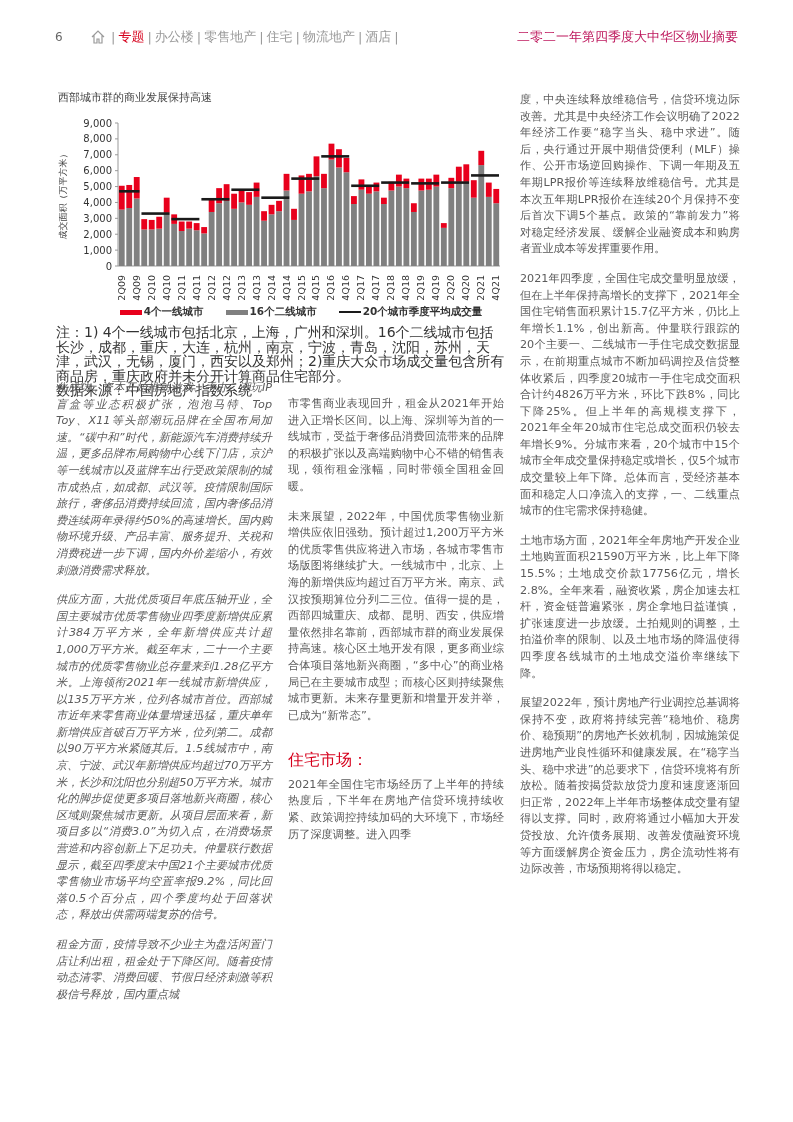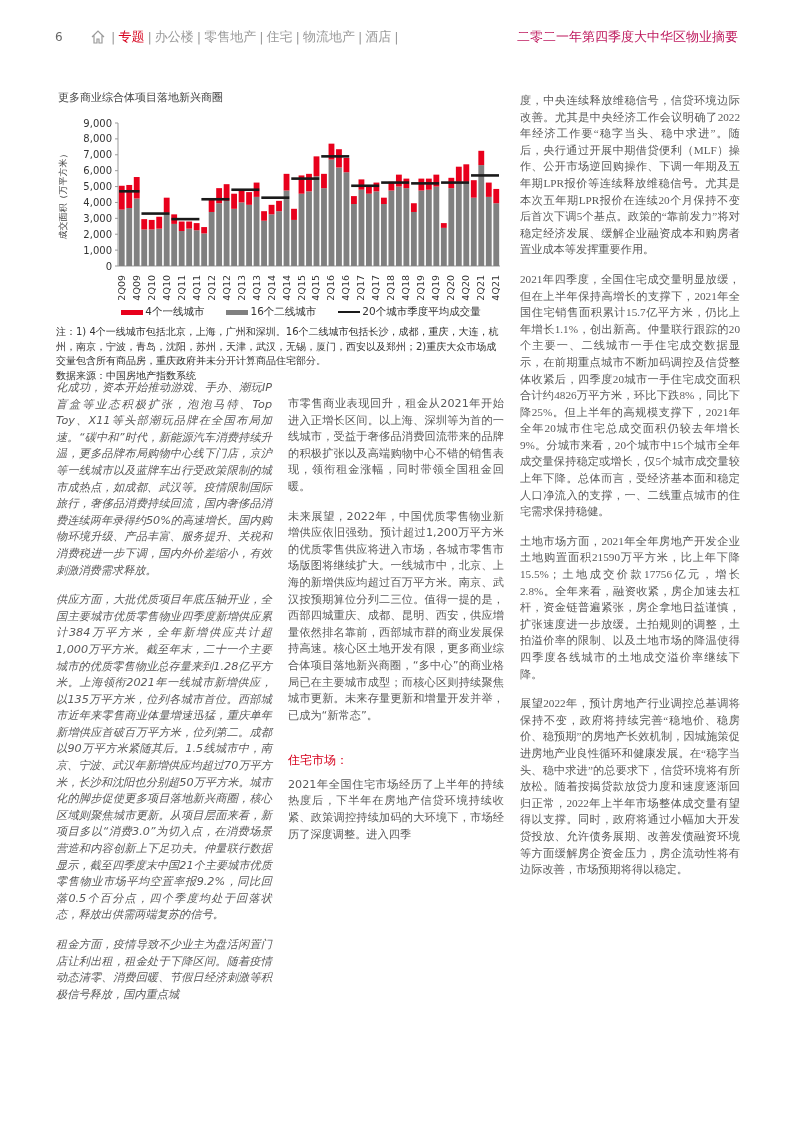--- a/index.html
+++ b/index.html
@@ -11,30 +11,30 @@
   .nav .sep { color: #9a9a9a; margin: 0 3px; }
   .nav .item { color: #9a9a9a; cursor: pointer; font-family: Liberation Serif, serif; }
   .nav .item.active { color: #d6001c; }
   .home-icon { width: 16px; height: 16px; display: inline-block; margin-right: 2px; }
   .doc-title { position: absolute; right: 55px; top: 0; color: #be185d; }
 
   .chart-block { position: absolute; left: 56px; top: 90px; width: 450px; }
   .chart-title { font-size: 11px; color: #444; margin: 0 0 8px 2px; }
   .chart-svg { display: block; }
   .legend { display: flex; gap: 22px; justify-content: center; font-size: 10.5px; color: #333; margin-top: 2px; padding-left: 40px; }
-  .legend .li { display: flex; align-items: center; gap: 2px; }
+  .legend .li { display: flex; align-items: center; gap: 2px; font-weight: bold; }
   .swatch { display: inline-block; width: 22px; height: 4px; }
-  .notes { font-size: 10px; line-height: 14.5px; color: #333; margin-top: 6px; }
+  .notes { font-size: 14px; line-height: 14.5px; color: #333; margin-top: 6px; }
 
   .col { position: absolute; font-size: 11.2px; line-height: 16.6px; color: #5a5a5a; text-align: justify; }
   .col p { margin: 0 0 13px 0; }
   .col1 { left: 56px; top: 380px; width: 216px; font-style: italic; }
   .col2 { left: 288px; top: 396px; width: 216px; }
-  .col3 { left: 520px; top: 92px; width: 220px; font-family: Liberation Serif, serif; }
-  .section-head { color: #d6001c; font-size: 12px; margin: 28px 0 8px 0; }
+  .col3 { left: 520px; top: 92px; width: 220px; }
+  .section-head { color: #d6001c; font-size: 16px; margin: 28px 0 8px 0; }
 </style>
 </head>
 <body>
 
 <div class="header">
   <span class="page-num">6</span>
   <div class="nav">
     <span class="home-icon">
       <svg width="16" height="16" viewBox="0 0 16 16">
           <path d="M2 8 L8 2 L14 8 M4 6.5 V14 H7 V10 H9 V14 H12 V6.5" fill="none" stroke="#9a9a9a" stroke-width="1.2"></path>
@@ -51,21 +51,21 @@
     <span class="sep">|</span>
     <span class="item">物流地产</span>
     <span class="sep">|</span>
     <span class="item">酒店</span>
     <span class="sep">|</span>
   </div>
   <span class="doc-title">二零二一年第四季度大中华区物业摘要</span>
 </div>
 
 <div class="chart-block">
-  <div class="chart-title">更多商业综合体项目落地新兴商圈</div>
+  <div class="chart-title">西部城市群的商业发展保持高速</div>
   <svg class="chart-svg" id="chart-svg" width="450" height="190">
       <text x="10" y="81.5" font-size="9" fill="#444" text-anchor="middle" transform="rotate(-90 10 81.5)">成交面积（万平方米）</text>
       <line x1="62" y1="10" x2="62" y2="153" stroke="#999" stroke-width="1"></line>
       <line x1="62" y1="153" x2="444" y2="153" stroke="#999" stroke-width="1"></line>
       <line x1="59" y1="153" x2="62" y2="153" stroke="#999"></line>
       <text x="56" y="156.5" font-size="10" fill="#333" text-anchor="end">0</text>
       <line x1="59" y1="137.11111111111111" x2="62" y2="137.11111111111111" stroke="#999"></line>
       <text x="56" y="140.61111111111111" font-size="10" fill="#333" text-anchor="end">1,000</text>
       <line x1="59" y1="121.22222222222223" x2="62" y2="121.22222222222223" stroke="#999"></line>
       <text x="56" y="124.72222222222223" font-size="10" fill="#333" text-anchor="end">2,000</text>

